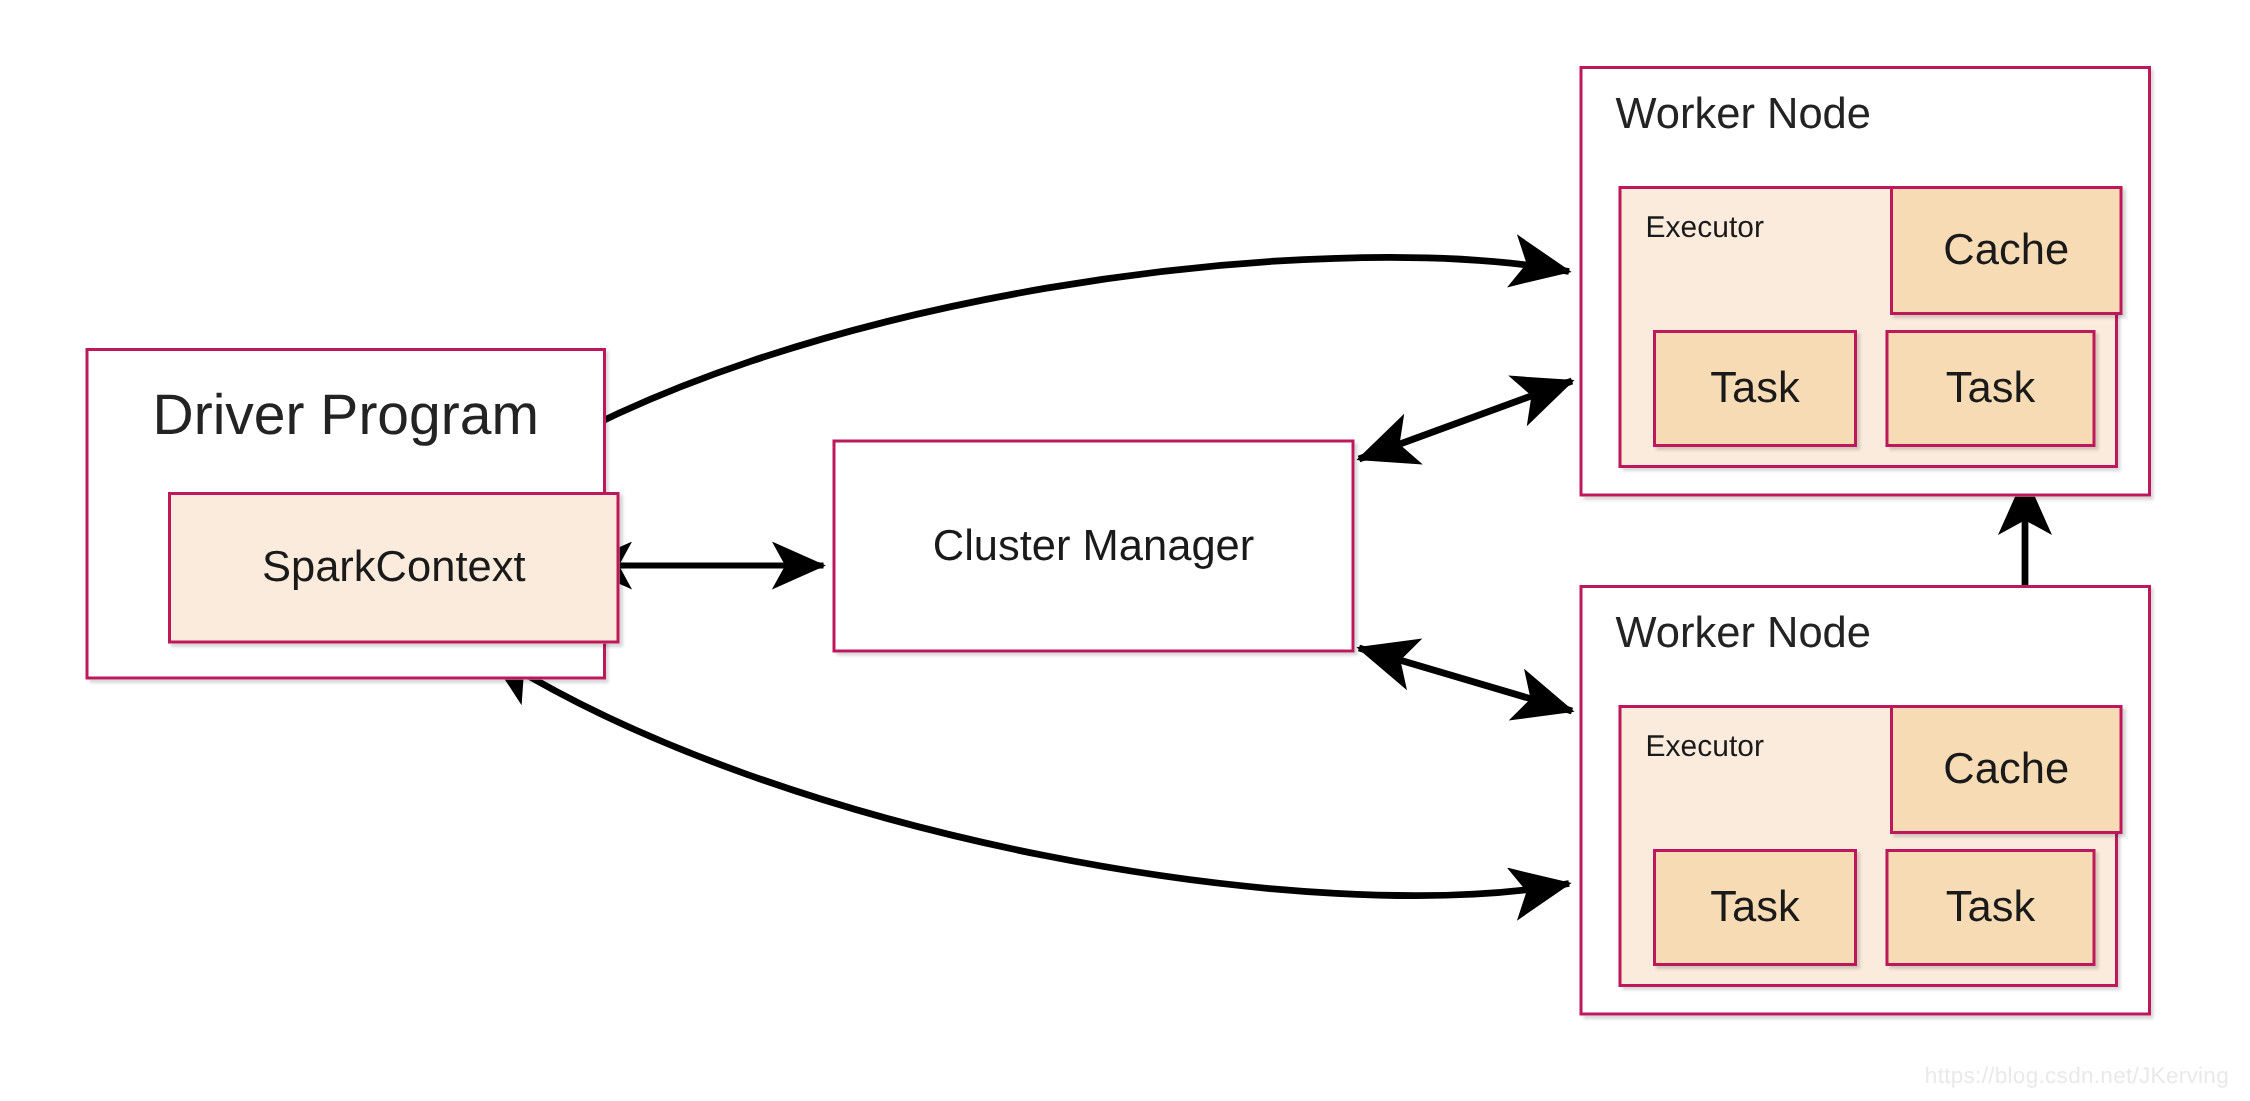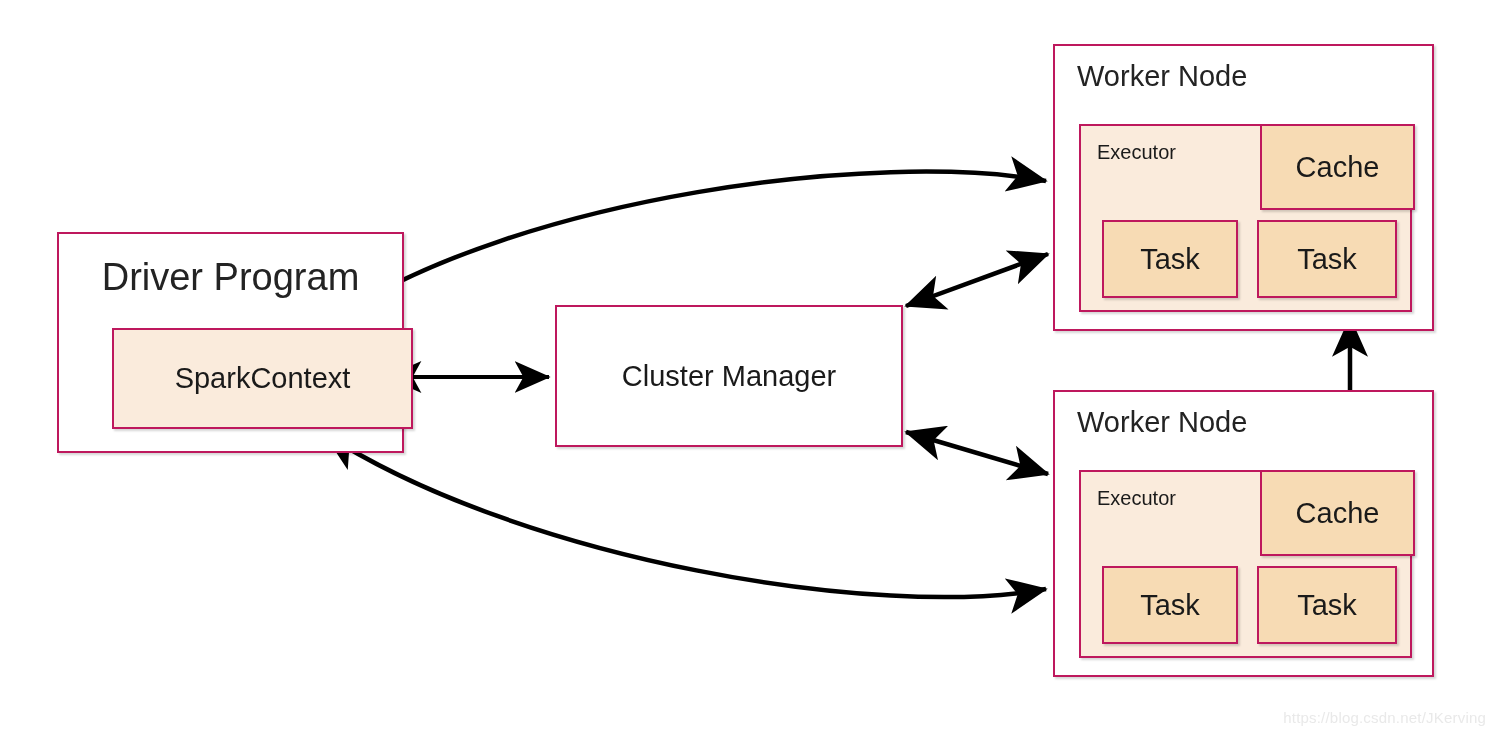--- a/index.html
+++ b/index.html
@@ -106,21 +106,21 @@
     <line x1="1350" y1="318" x2="1350" y2="472" stroke="#000000" stroke-width="4.5" marker-start="url(#ah-start)" marker-end="url(#ah-end)"></line>
   </svg>
 
   <div class="node" style="left:57px; top:232px; width:347px; height:221px;">
     <div class="node-label driver-title">Driver Program</div>
     <div class="node box-fill-light" style="left:22px; top:94px; width:301px; height:101px;margin-left:31px;">
       <div class="centered-label">SparkContext</div>
     </div>
   </div>
 
-  <div class="node" style="left:555px; top:305px; width:348px; height:142px;">
+  <div class="node" style="left:555px; top:293px; width:348px; height:142px;">
     <div class="centered-label">Cluster Manager</div>
   </div>
 
   <div class="node" style="left:1053px; top:44px; width:381px; height:287px;">
     <div class="node-label outer-title">Worker Node</div>
 
     <div class="node box-fill-light" style="left:24px; top:78px; width:333px; height:188px;">
       <div class="exec-label">Executor</div>
     </div>
 

